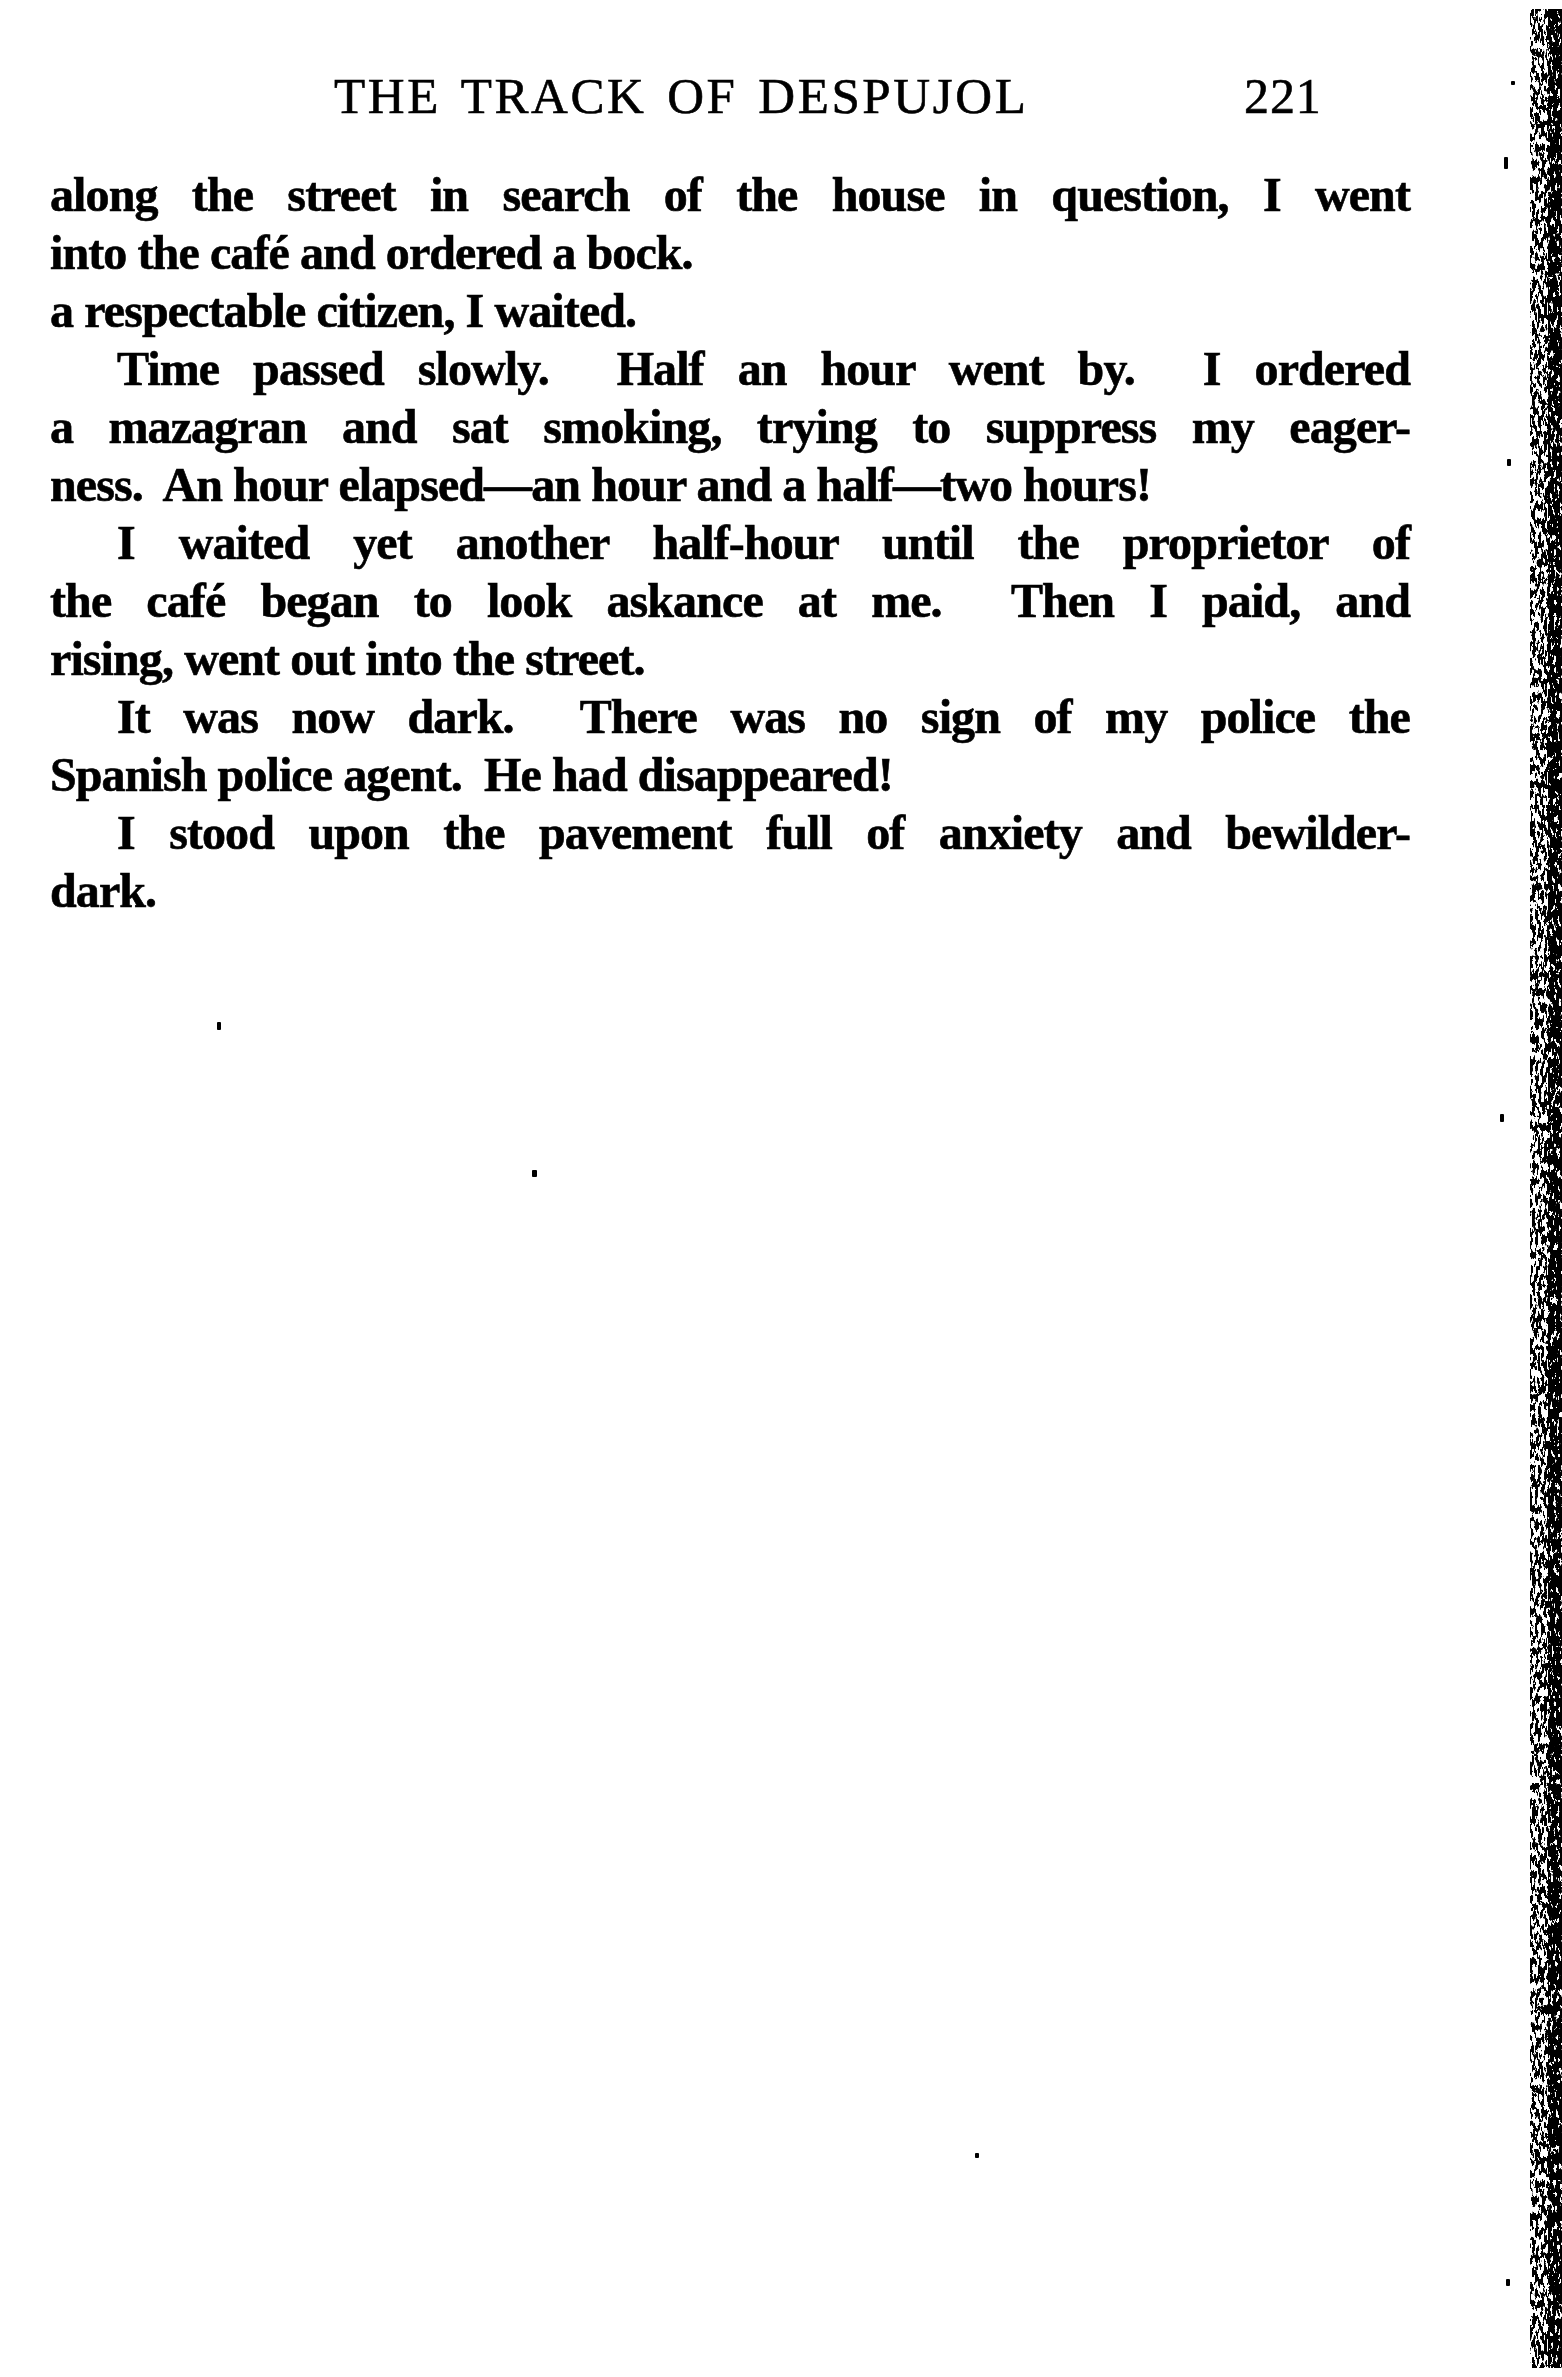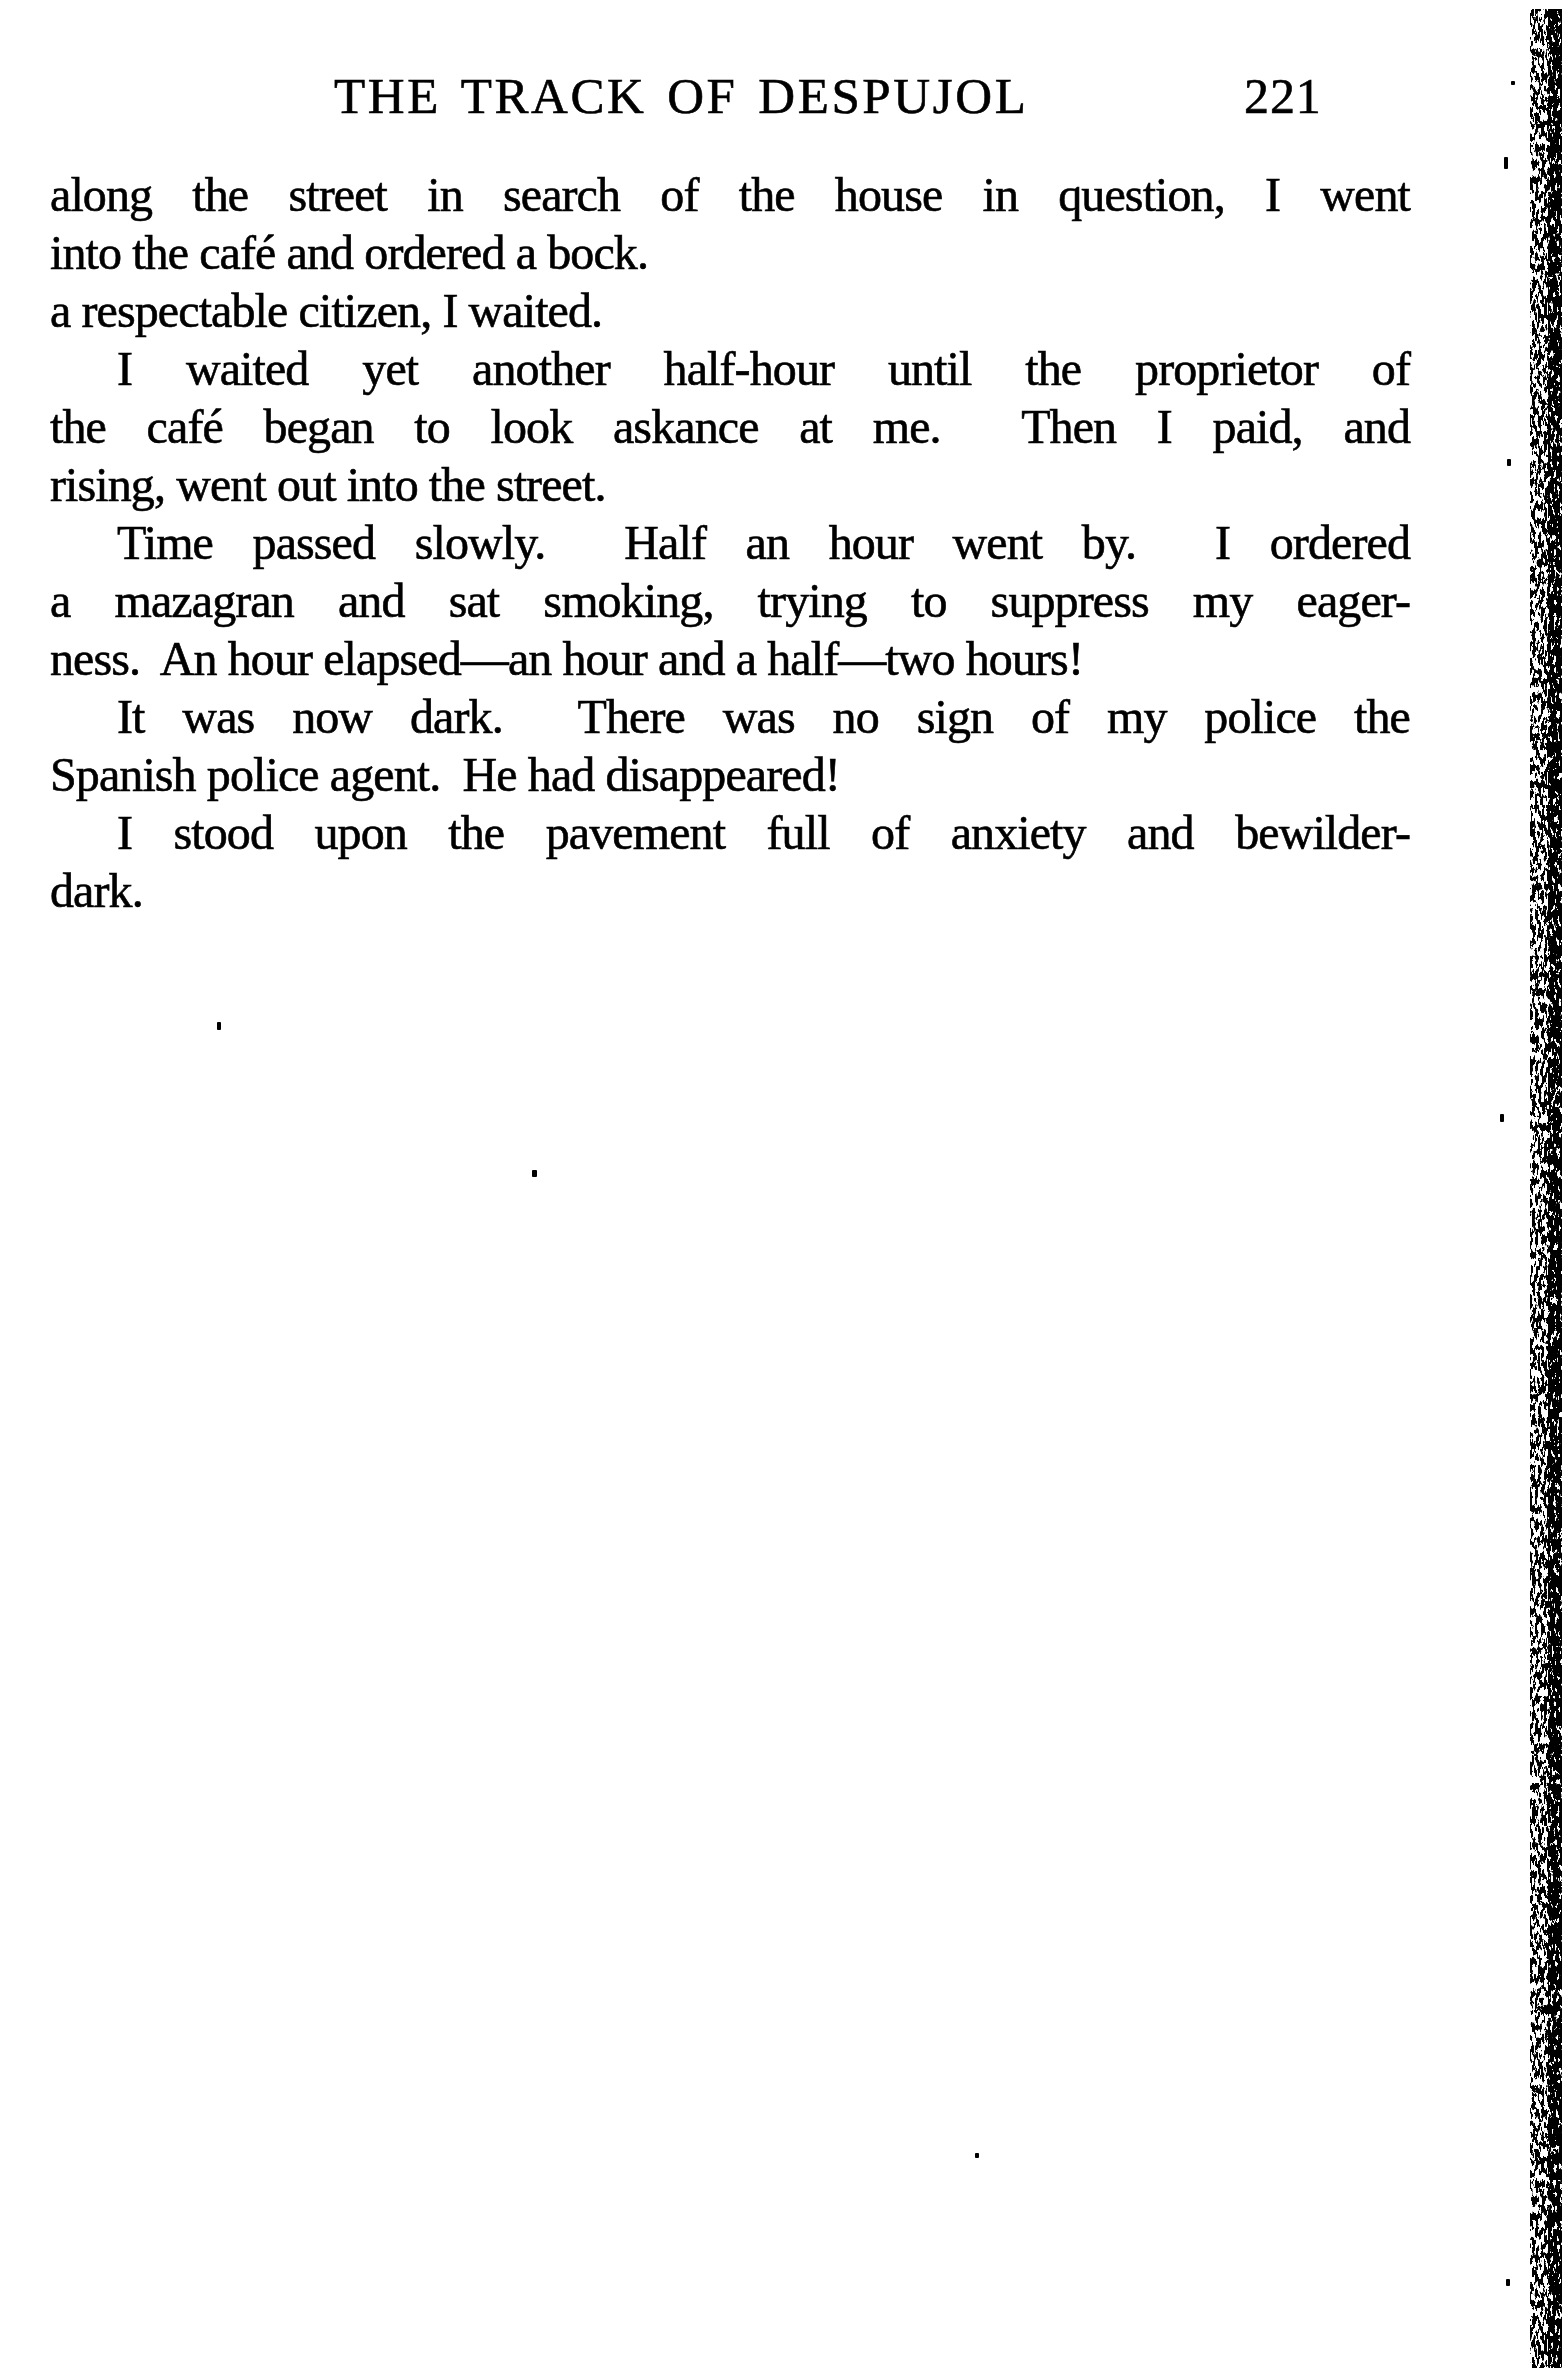--- a/index.html
+++ b/index.html
@@ -29,21 +29,21 @@
     left: 1244px; top: 67px;
     font-size: 50px;
     letter-spacing: 0.9px;
   }
   
   .textblock {
     position: absolute;
     left: 50px; top: 166px;
     width: 1360px;
   }
-  .para { margin: 0; padding: 0; }
+  .para { margin: 0; padding: 0; font-weight: bold; }
   .line {
     font-size: 48px;
     line-height: 58px;
     letter-spacing: -0.9px;
     white-space: pre-wrap;
     text-align: justify;
     text-align-last: left;
   }
   .line.j { text-align-last: justify; }
   .line.indent { text-indent: 67px; }
@@ -73,29 +73,29 @@
     <div class="para">
       <div class="line j">along the street in search of the house in question, I went</div>
       <div class="line">into the café and ordered a bock.</div>
     </div>
 
     <div class="para">
       <div class="line">a respectable citizen, I waited.</div>
     </div>
 
     <div class="para">
+      <div class="line j indent">Time passed slowly.  Half an hour went by.  I ordered</div>
+      <div class="line j">a mazagran and sat smoking, trying to suppress my eager-</div>
+      <div class="line">ness.  An hour elapsed—an hour and a half—two hours!</div>
+    </div>
+
+    <div class="para">
       <div class="line j indent">I waited yet another half-hour until the proprietor of</div>
       <div class="line j">the café began to look askance at me.  Then I paid, and</div>
       <div class="line">rising, went out into the street.</div>
-    </div>
-
-    <div class="para">
-      <div class="line j indent">Time passed slowly.  Half an hour went by.  I ordered</div>
-      <div class="line j">a mazagran and sat smoking, trying to suppress my eager-</div>
-      <div class="line">ness.  An hour elapsed—an hour and a half—two hours!</div>
     </div>
 
     <div class="para">
       <div class="line j indent">It was now dark.  There was no sign of my police the</div>
       <div class="line">Spanish police agent.  He had disappeared!</div>
     </div>
 
     <div class="para">
       <div class="line j indent">I stood upon the pavement full of anxiety and bewilder-</div>
       <div class="line">dark.</div>

